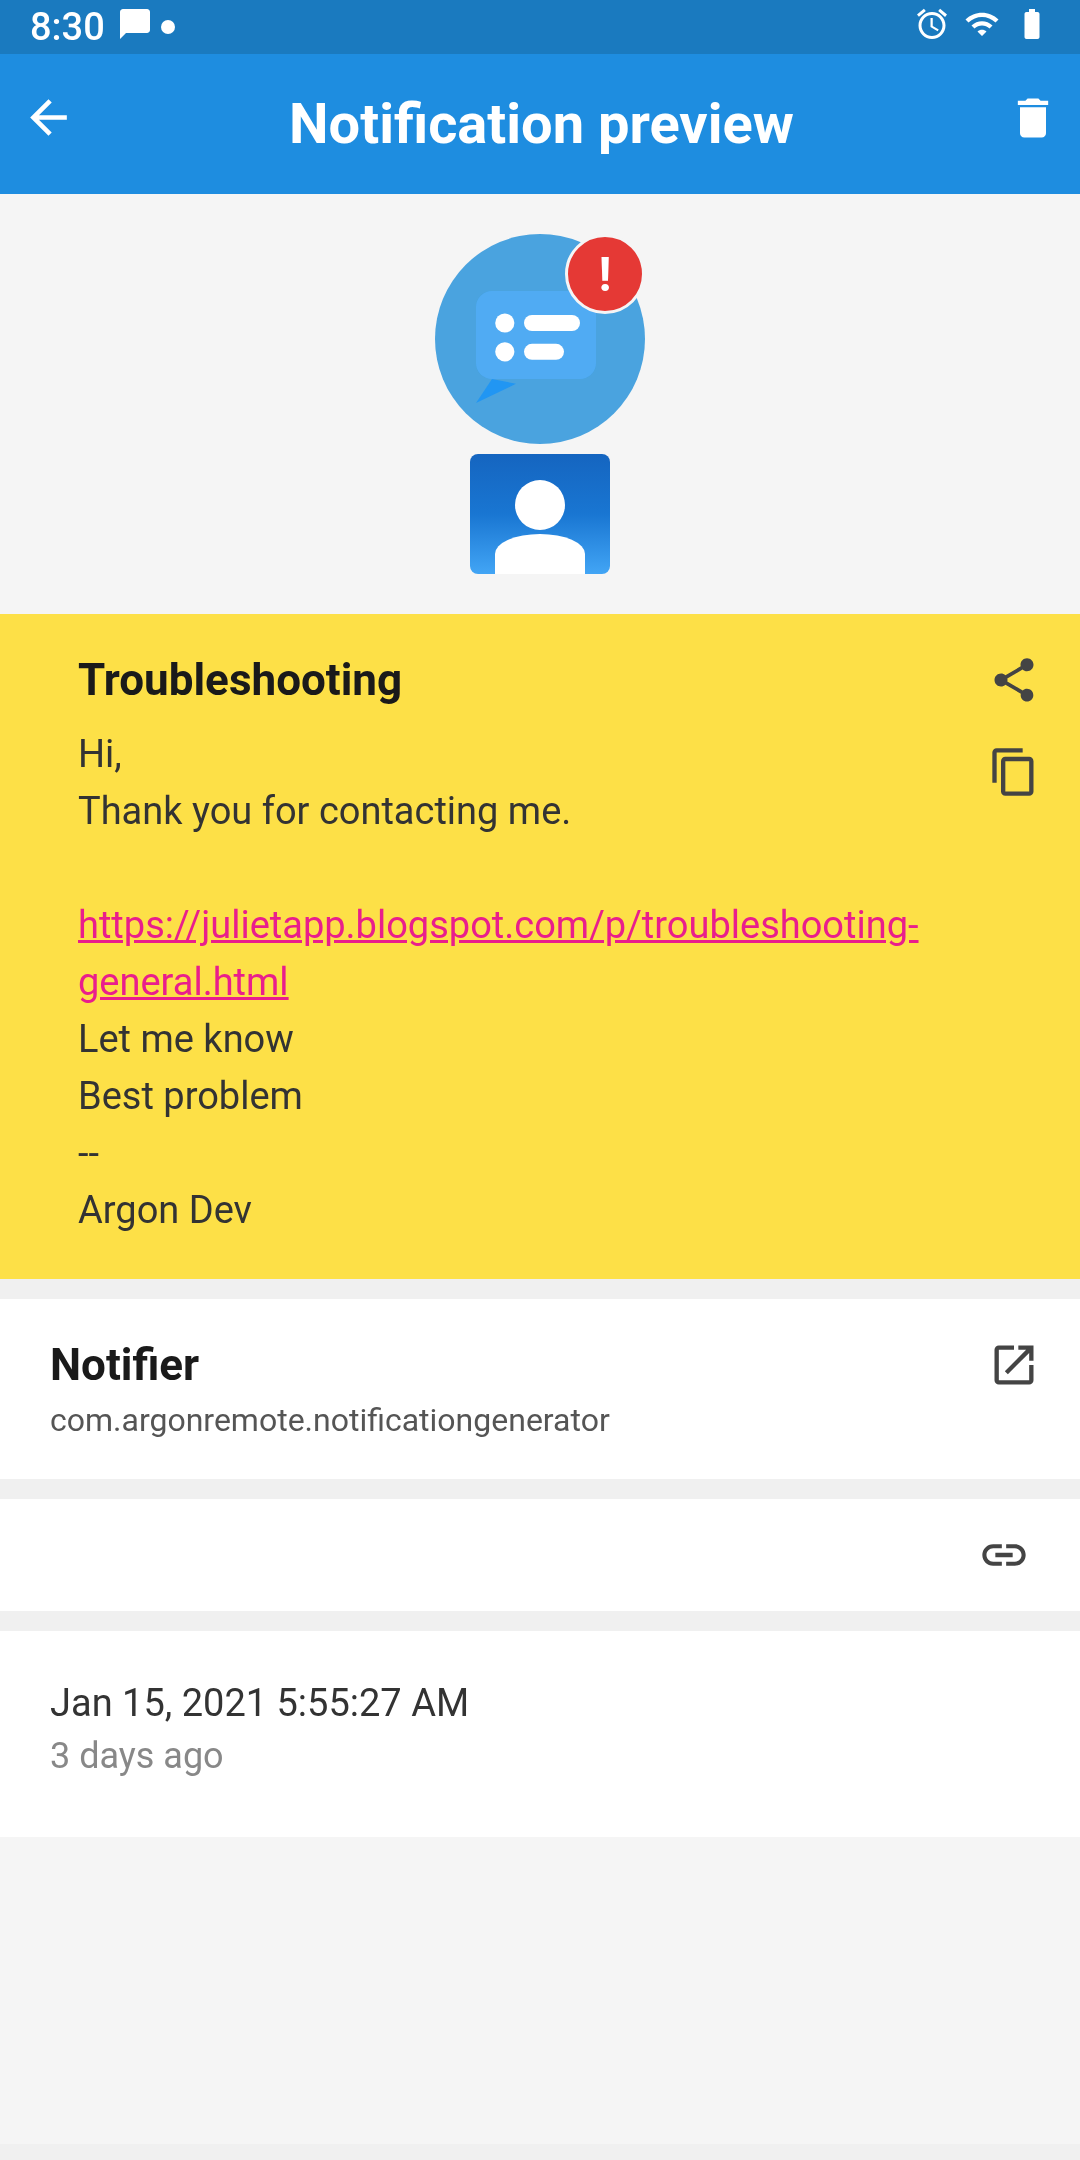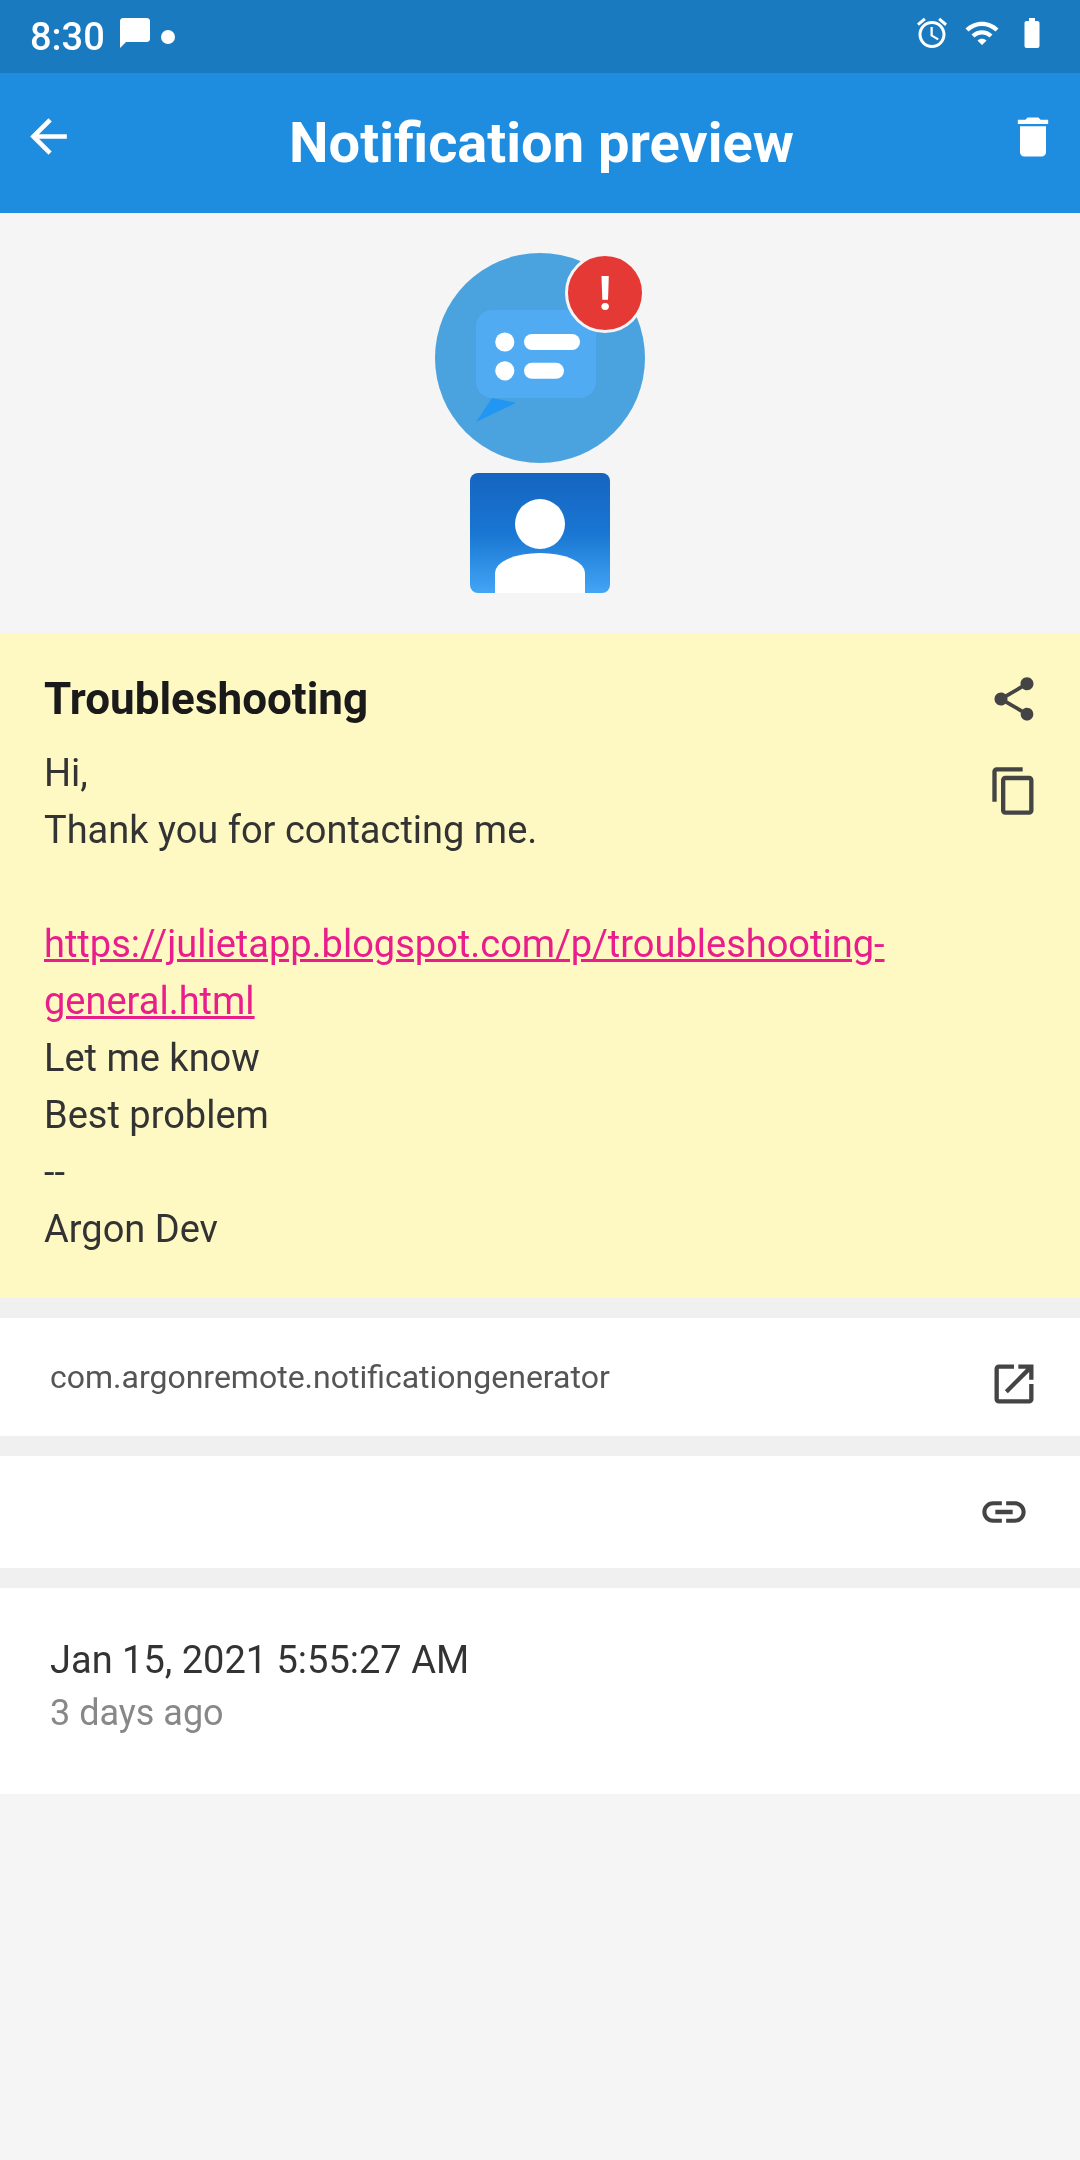--- a/index.html
+++ b/index.html
@@ -13,21 +13,21 @@
       width: 1080px;
       min-height: 2160px;
       font-family: 'Roboto', Arial, sans-serif;
       background: #f0f0f0;
       overflow-x: hidden;
     }
 
     
     .status-bar {
       background: #1a7abf;
-      height: 73px;
+      height: 54px;
       display: flex;
       align-items: center;
       justify-content: space-between;
       padding: 0 30px;
       color: white;
     }
 
     .status-bar-left {
       display: flex;
       align-items: center;
@@ -164,23 +164,23 @@
 
     .avatar-body {
       width: 90px;
       height: 40px;
       background: white;
       border-radius: 50% 50% 0 0;
     }
 
     
     .notification-card {
-      background: #fef9c3;
-      width: 100%;
-      padding: 40px 44px;
+      background: #fde047;
+      width: 100%;
+      padding: 40px 78px;
       position: relative;
     }
 
     .notification-title {
       font-size: 44px;
       font-weight: bold;
       color: #1a1a1a;
       margin-bottom: 20px;
     }
 
@@ -392,20 +392,21 @@
   </div>
 
   <div class="divider"></div>
 
   <div class="app-info-section">
     <span class="open-icon svg-icon">
       <svg width="52" height="52" viewBox="0 0 24 24" fill="#444">
         <path d="M19 19H5V5h7V3H5c-1.11 0-2 .9-2 2v14c0 1.1.89 2 2 2h14c1.1 0 2-.9 2-2v-7h-2v7zM14 3v2h3.59l-9.83 9.83 1.41 1.41L19 6.41V10h2V3h-7z"></path>
       </svg>
     </span>
+    <div class="app-name">Notifier</div>
     <div class="package-name">com.argonremote.notificationgenerator</div>
   </div>
 
   <div class="divider"></div>
 
   <div class="link-section">
     <span class="link-icon svg-icon">
       <svg width="52" height="52" viewBox="0 0 24 24" fill="#444">
         <path d="M3.9 12c0-1.71 1.39-3.1 3.1-3.1h4V7H7c-2.76 0-5 2.24-5 5s2.24 5 5 5h4v-1.9H7c-1.71 0-3.1-1.39-3.1-3.1zM8 13h8v-2H8v2zm9-6h-4v1.9h4c1.71 0 3.1 1.39 3.1 3.1s-1.39 3.1-3.1 3.1h-4V17h4c2.76 0 5-2.24 5-5s-2.24-5-5-5z"></path>
       </svg>

